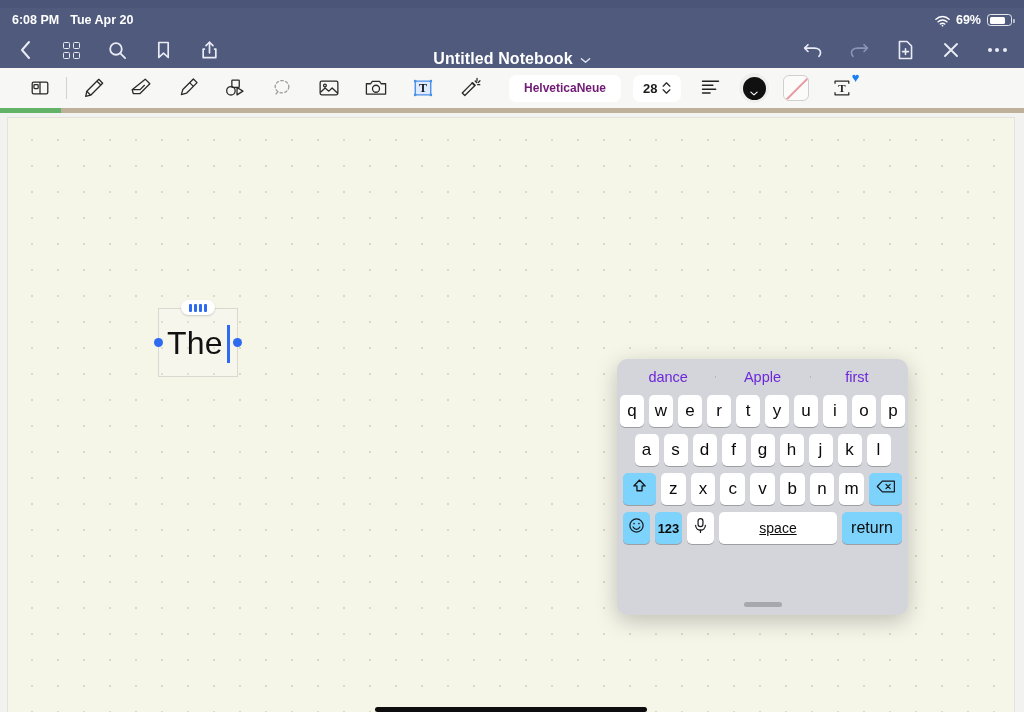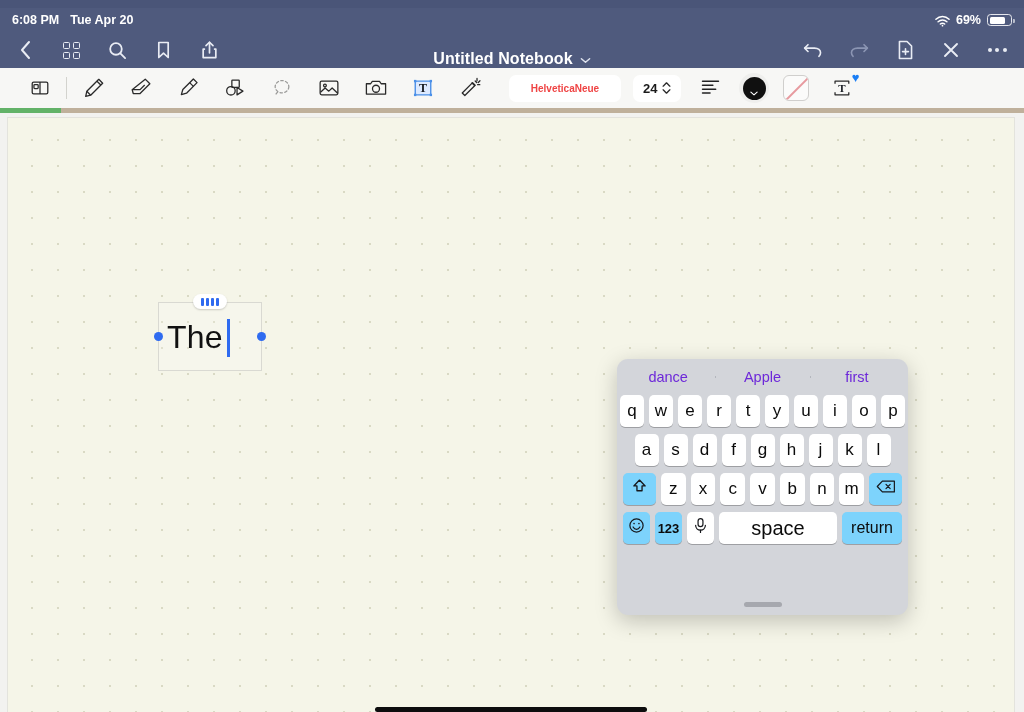--- a/index.html
+++ b/index.html
@@ -86,21 +86,21 @@
     color: #2a2a2a;
   }
   .tool.selected svg { color: #1a1a1a; }
   .tool-sep { width: 1px; height: 22px; background: #d3d3ce; margin: 0 3px; }
   .tool-spacer { flex: 0 0 16px; }
 
   .font-pill {
     height: 27px; min-width: 112px;
     background: #ffffff; border-radius: 7px;
     display: flex; align-items: center; justify-content: center;
-    font-size: 10px; font-weight: 700; color: #ef4444;
+    font-size: 12px; font-weight: 700; color: #701a75;
     padding: 0 12px;
   }
   .size-pill {
     height: 27px; margin-left: 12px;
     background: #ffffff; border-radius: 7px;
     display: flex; align-items: center; gap: 5px; justify-content: center;
     font-size: 13px; font-weight: 700; color: #1b1b1b;
     padding: 0 10px;
   }
   .stepper-arrows { display: flex; flex-direction: column; gap: 2px; align-items: center; color: #4a4a4a; }
@@ -147,22 +147,22 @@
     width: 1006px; height: 602px;
     background: #f5f5e8;
     background-image: radial-gradient(circle, #d9d9c4 1.1px, transparent 1.2px);
     background-size: 26px 26px;
     background-position: 11px 9px;
     box-shadow: 0 0 0 1px #e3e3dd;
   }
 
   
   .textbox {
-    position: absolute; left: 150px; top: 184px;
-    width: 104px; height: 69px;
+    position: absolute; left: 150px; top: 190px;
+    width: 80px; height: 69px;
     border: 1px solid #d9d9d2;
     background: rgba(255,255,255,0.18);
     text-align: right;
   }
   .textbox .content {
     position: absolute; left: 8px; top: 50%; transform: translateY(-50%);
     font-size: 32px; color: #111111; letter-spacing: .2px; white-space: nowrap;
   }
   .caret {
     position: absolute; left: 68px; top: 16px;
@@ -210,21 +210,21 @@
   .key {
     background: #ffffff; border-radius: 5px;
     height: 32px; min-width: 24px; flex: 1;
     display: flex; align-items: center; justify-content: center;
     font-size: 17px; color: #0b0b0b;
     box-shadow: 0 1px 0 rgba(0,0,0,.25);
   }
   .key.gray { background: #7dd3fc; }
   .key.fixed-sm { flex: 0 0 27px; min-width: 27px; }
   .key.fixed-md { flex: 0 0 33px; min-width: 33px; }
-  .key.space { flex: 1 1 auto; font-size: 20px; }
+  .key.space { flex: 1 1 auto; font-size: 14px; text-decoration: underline; }
   .key.return { flex: 0 0 60px; font-size: 16px; }
   .key.small-label { font-size: 13px; font-weight: 600; }
   .kb-handle {
     position: absolute; left: 50%; bottom: 8px; transform: translateX(-50%);
     width: 38px; height: 5px; border-radius: 3px; background: #a6a8ae;
   }
 
   .home-indicator {
     position: absolute; left: 50%; bottom: 8px; transform: translateX(-50%);
     width: 272px; height: 5px; border-radius: 3px; background: #0d0d0d;
@@ -407,21 +407,21 @@
           <path d="M20.6 2.6v2.6M23.8 5.2l-1.8 1.8M18.6 5.4l1.6 1.6M23.6 9.4h-2.4"></path>
         </svg>
       </span>
     </div>
 
     <div class="tool-spacer"></div>
     <div class="font-pill">
       <span>HelveticaNeue</span>
     </div>
     <div class="size-pill">
-      <span>24</span>
+      <span>28</span>
       <span class="stepper-arrows">
         <svg width="9" height="5" viewBox="0 0 10 6" fill="none" stroke="#2c2c2c" stroke-width="1.6" stroke-linecap="round" stroke-linejoin="round">
             <path d="M1 5l4-4 4 4"></path>
           </svg>
         <svg width="9" height="5" viewBox="0 0 10 6" fill="none" stroke="#2c2c2c" stroke-width="1.6" stroke-linecap="round" stroke-linejoin="round">
             <path d="M1 1l4 4 4-4"></path>
           </svg>
       </span>
     </div>
     <span class="align-btn">

